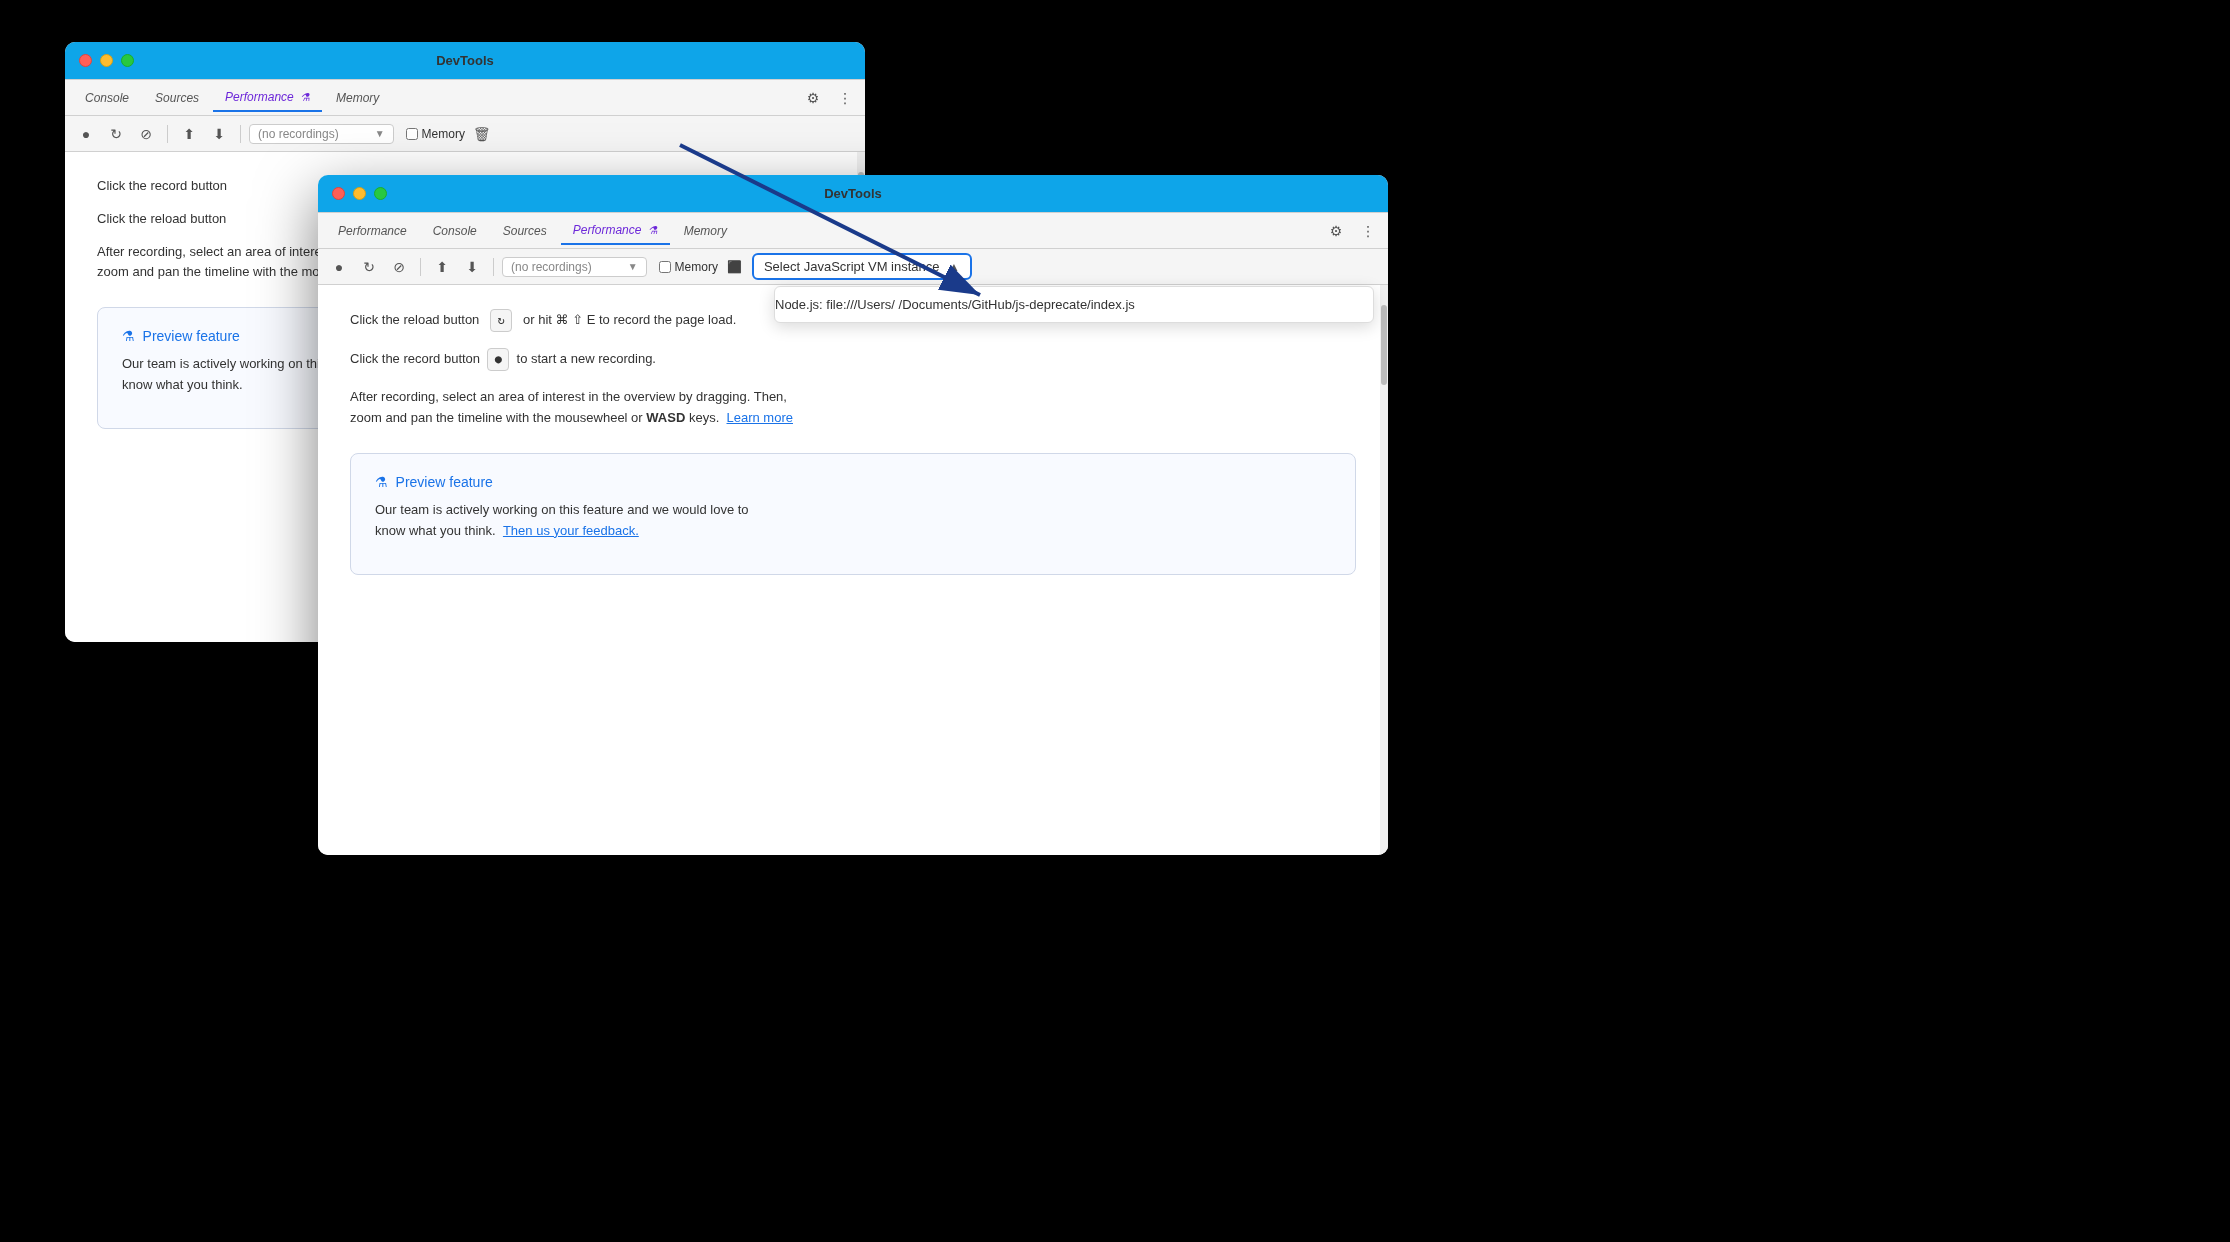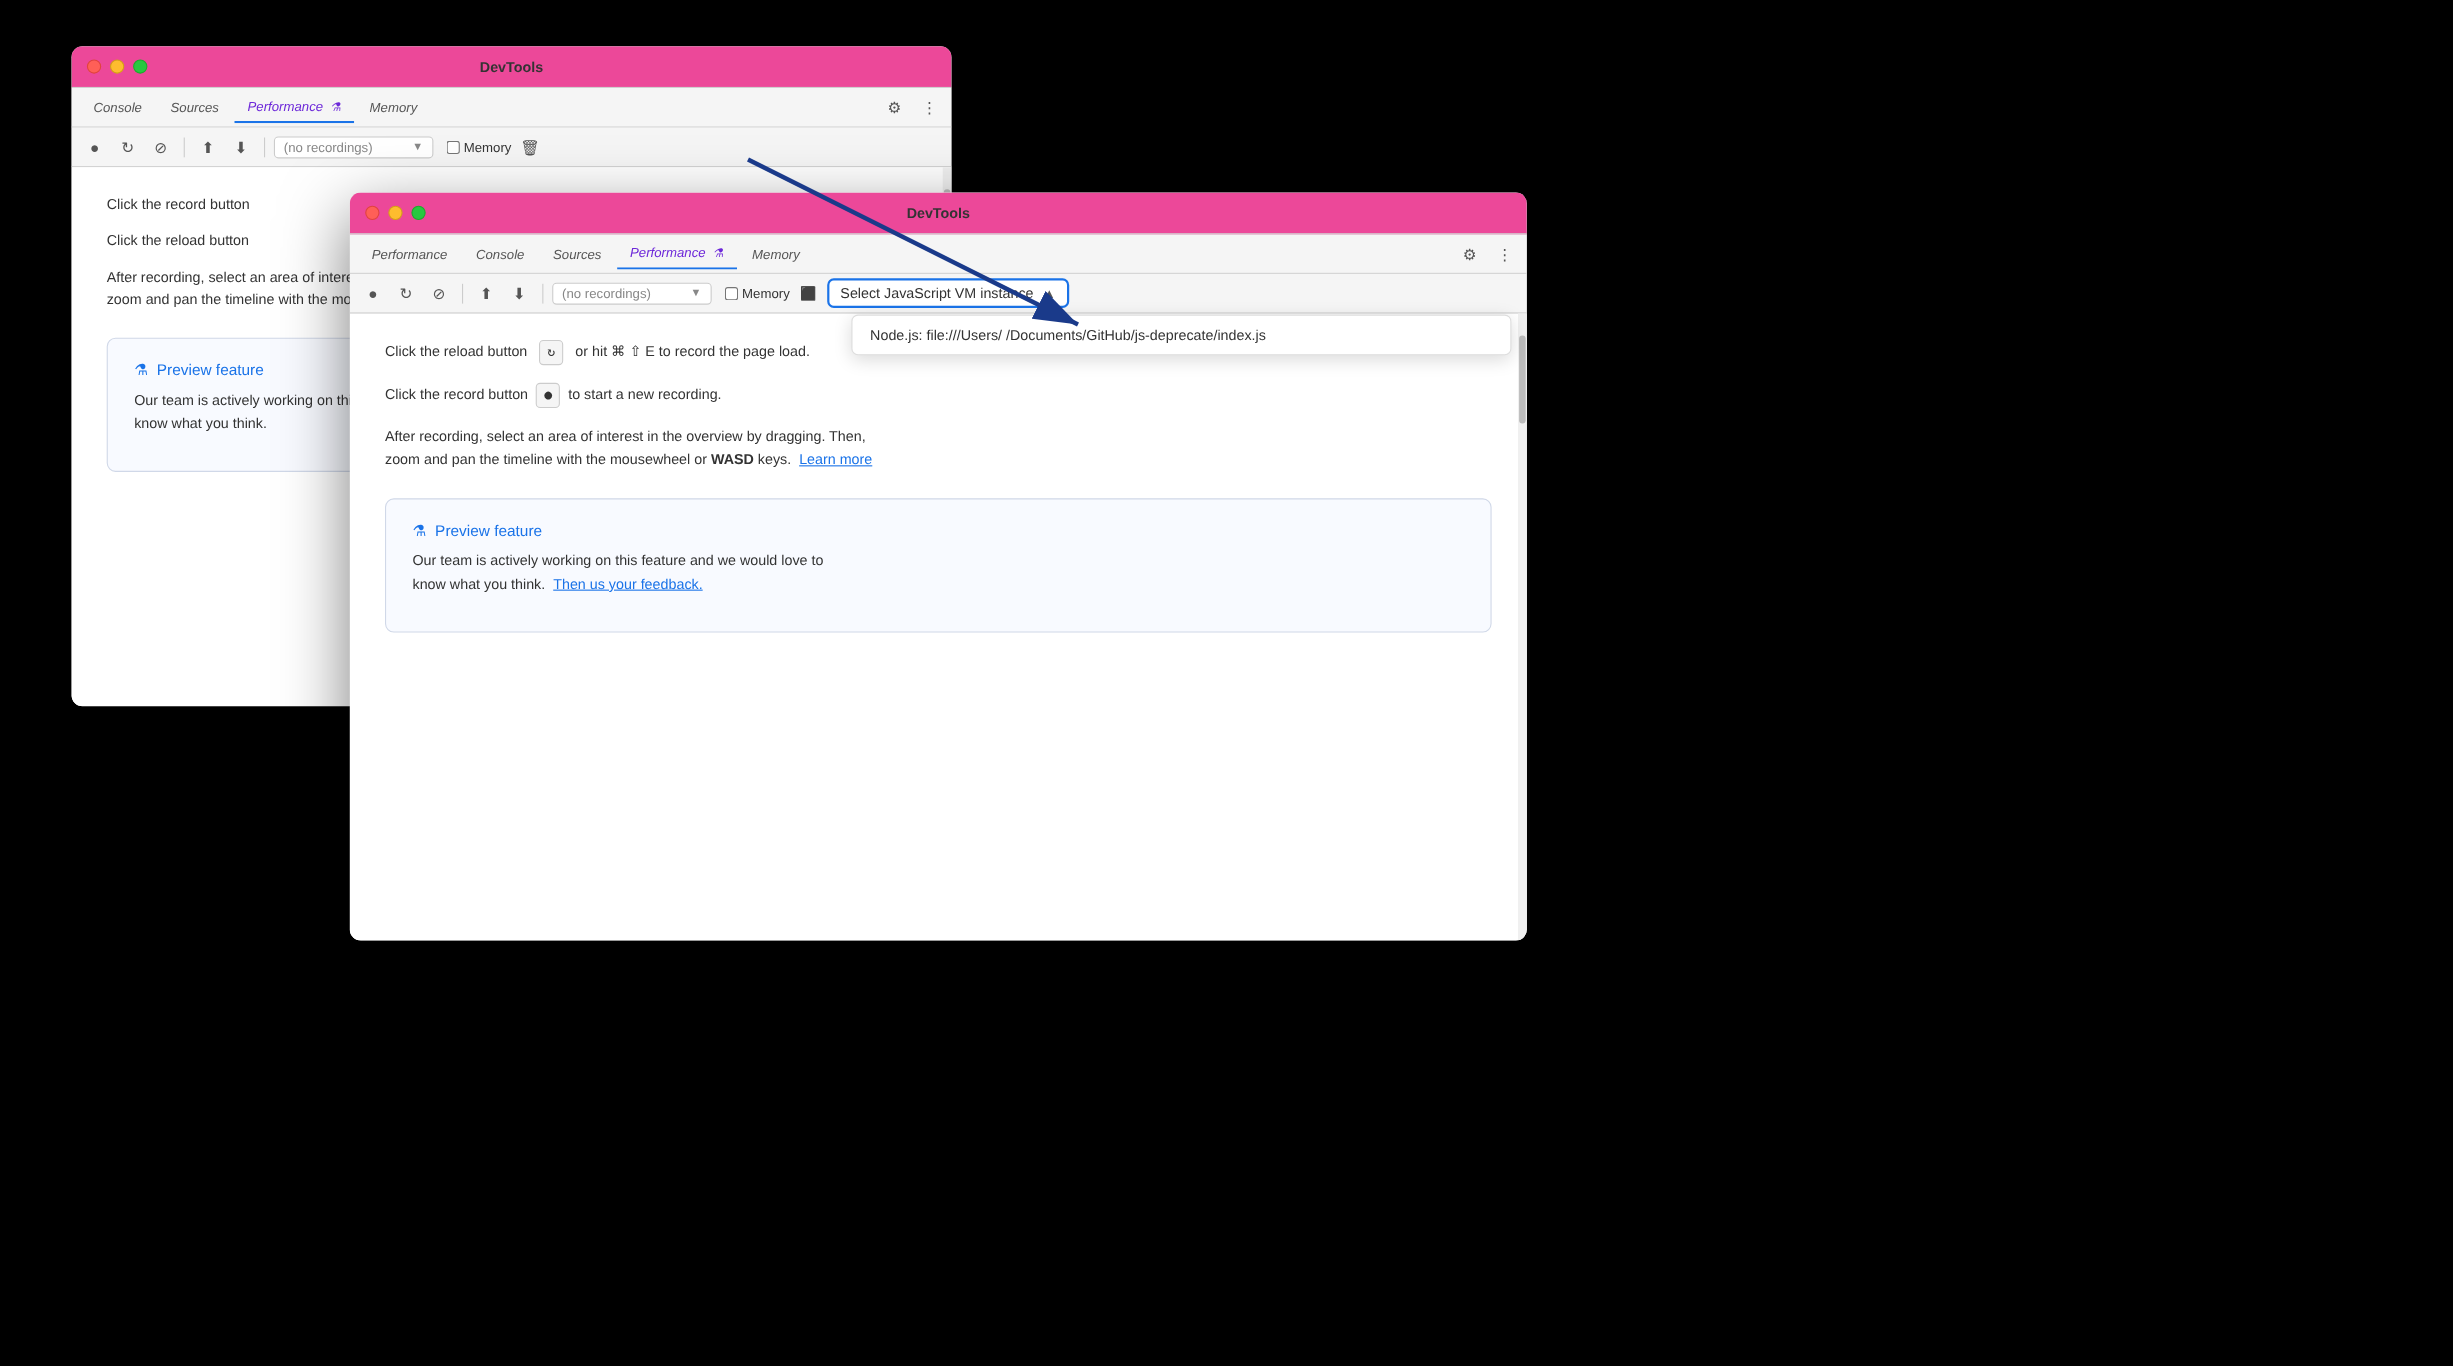--- a/index.html
+++ b/index.html
@@ -32,21 +32,21 @@
     
     .window-fg {
       left: 318px;
       top: 175px;
       width: 1070px;
       height: 680px;
     }
 
     
     .title-bar {
-      background: #ec4899;
+      background: #0ea5e9;
       height: 38px;
       display: flex;
       align-items: center;
       padding: 0 14px;
       position: relative;
       border-bottom: 1px solid #d0d0d0;
     }
 
     .traffic-lights {
       display: flex;
@@ -282,21 +282,21 @@
       position: absolute;
       background: white;
       border: 1px solid #ddd;
       border-radius: 6px;
       box-shadow: 0 4px 16px rgba(0,0,0,0.15);
       z-index: 10;
       overflow: hidden;
     }
 
     .vm-dropdown-item {
-      padding: 10px 16px;
+      padding: 10px 0;
       font-size: 13px;
       color: #333;
       cursor: pointer;
       white-space: nowrap;
     }
 
     
     .annotation-arrow {
       position: absolute;
       pointer-events: none;

